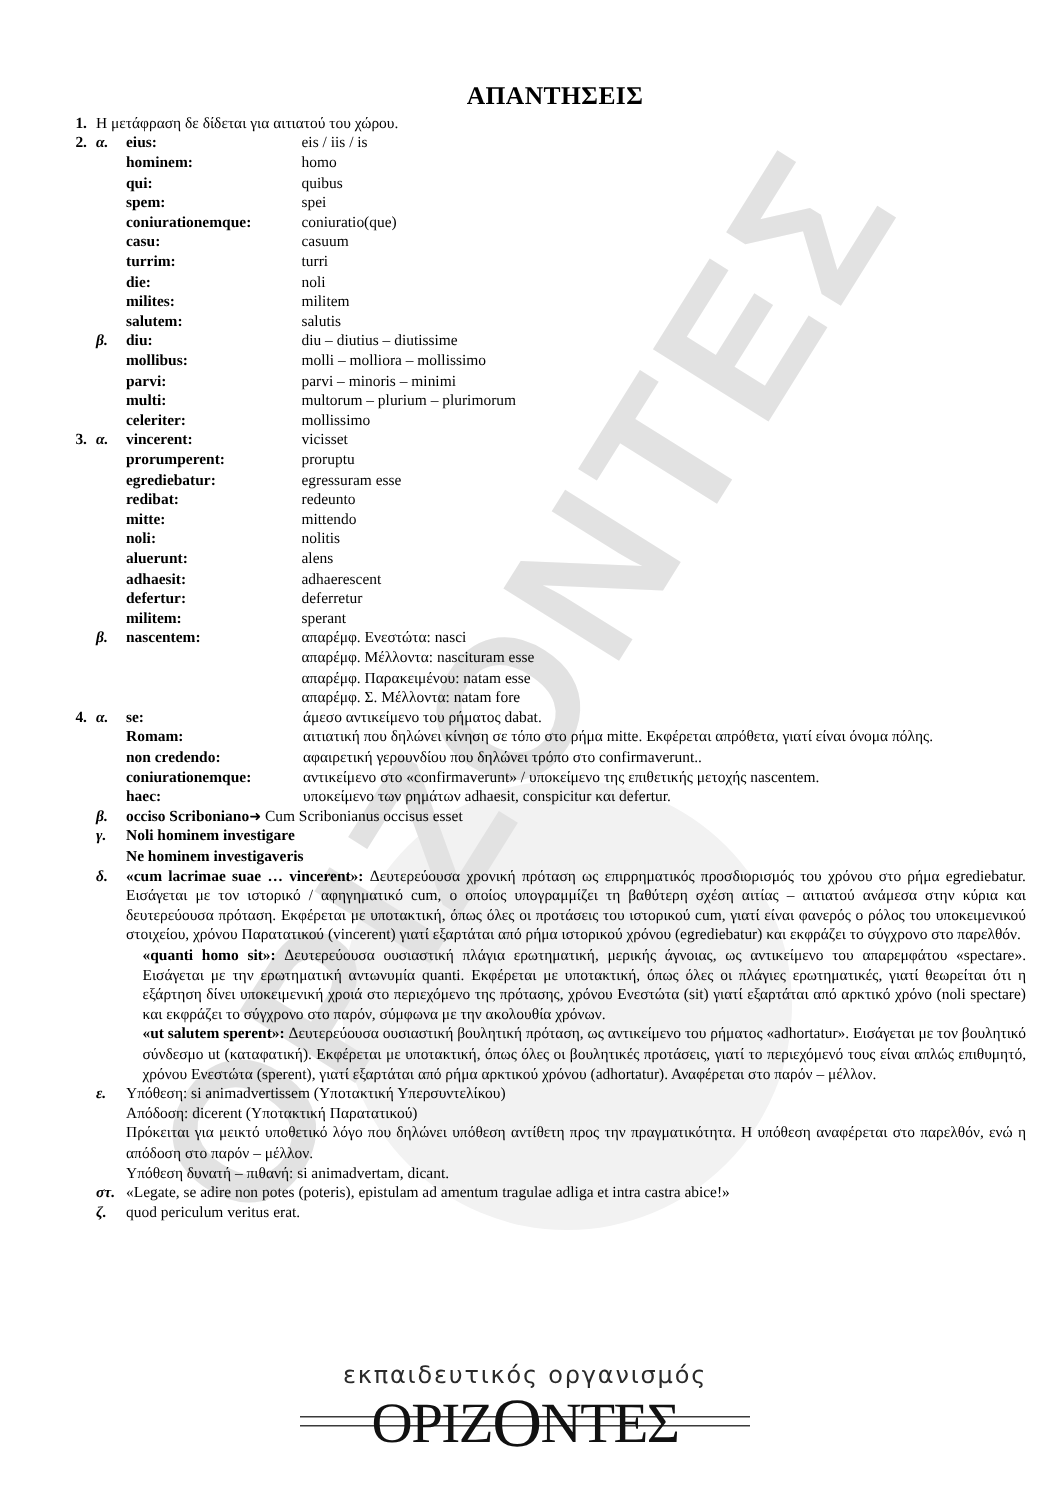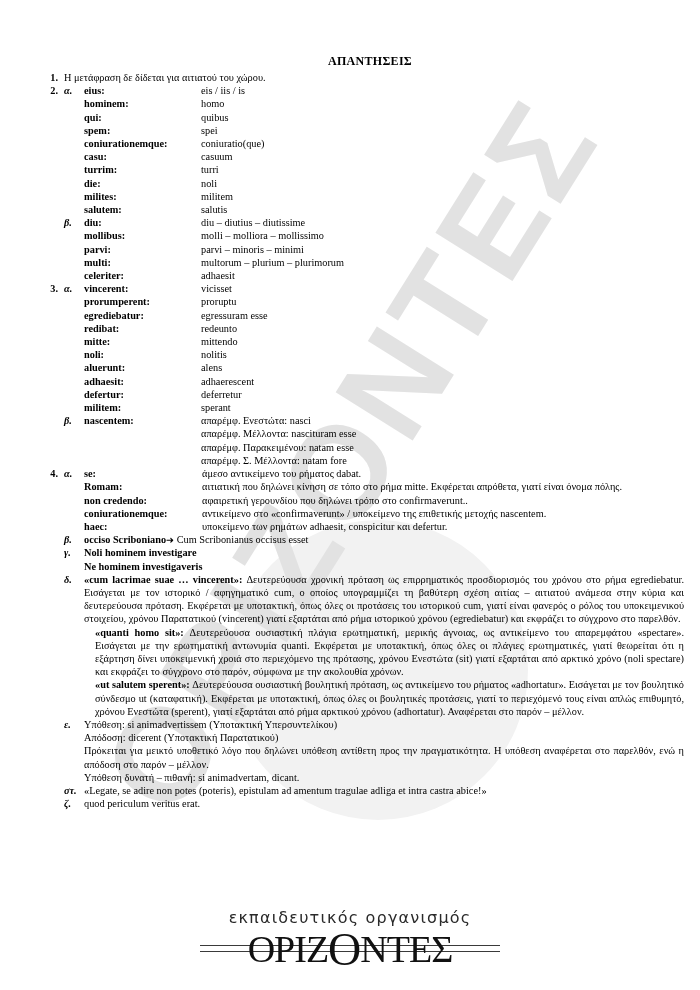--- a/index.html
+++ b/index.html
@@ -50,21 +50,21 @@
   
   #page {
     position: relative;
     z-index: 2;
     padding: 0;
   }
 
   #doc-title {
     text-align: center;
     font-weight: 700;
-    font-size: 12px;
+    font-size: 17px;
     letter-spacing: 0.3px;
     margin: 0;
     padding-top: 54px;
     padding-left: 40px;
   }
 
   .content {
     padding: 2px 16px 0 40px;
     font-size: 10.3px;
     line-height: 13.2px;
@@ -268,21 +268,21 @@
             <div class="pair">
               <div class="term">parvi:</div>
               <div class="gloss">parvi – minoris – minimi</div>
             </div>
             <div class="pair">
               <div class="term">multi:</div>
               <div class="gloss">multorum – plurium – plurimorum</div>
             </div>
             <div class="pair">
               <div class="term">celeriter:</div>
-              <div class="gloss">adhaesit</div>
+              <div class="gloss">mollissimo</div>
             </div>
           </div>
         </div>
 
       </div>
     </div>
 
     <div class="item">
       <div class="item-num">3.</div>
       <div class="item-body">

